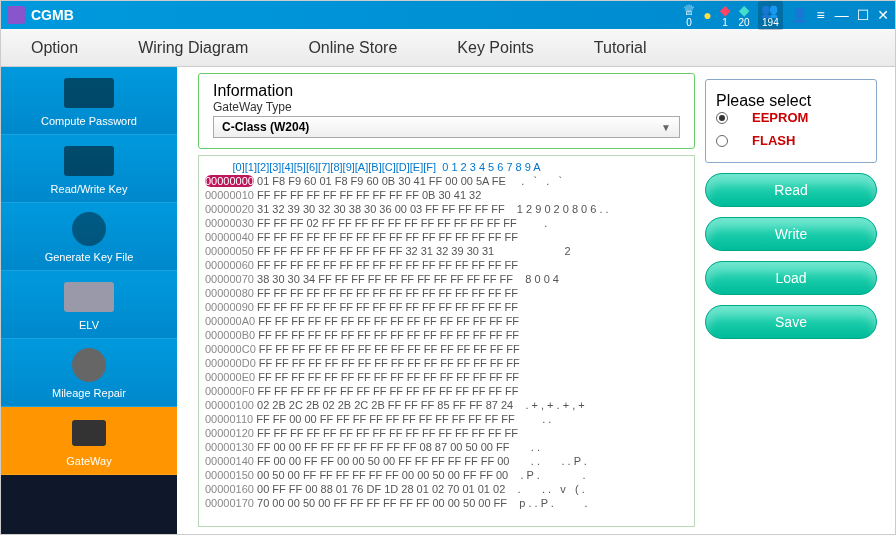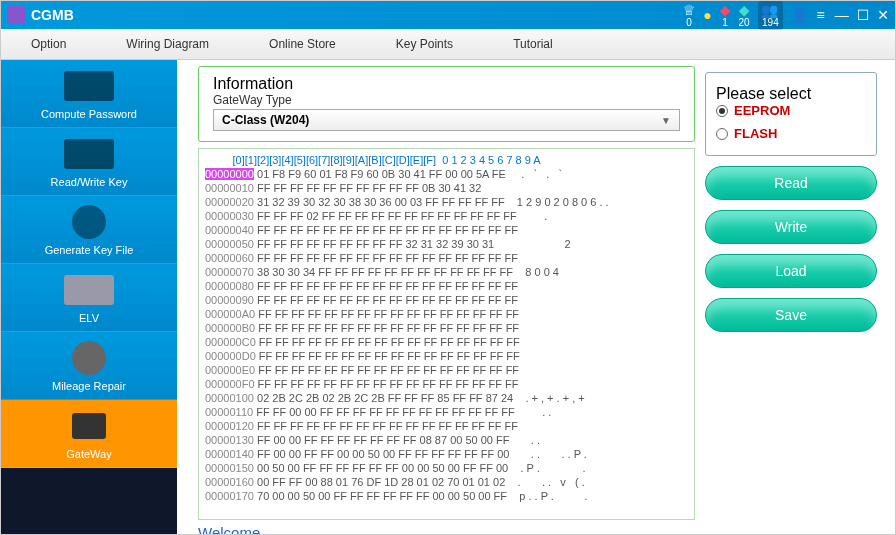--- a/index.html
+++ b/index.html
@@ -10,21 +10,21 @@
 .titlebar .logo { width: 18px; height: 18px; background: #8855cc; border-radius: 2px; margin-right: 6px; }
 .titlebar .title { font-size: 14px; font-weight: bold; flex-shrink: 0; }
 .titlebar .spacer { flex: 1; }
 .toolbar-icons { display: flex; align-items: center; gap: 8px; font-size: 12px; }
 .icon-group { display: flex; flex-direction: column; align-items: center; justify-content: center; font-size: 10px; line-height: 1; gap: 1px; }
 .icon-group .glyph { font-size: 14px; }
 .window-controls { display: flex; gap: 8px; margin-left: 10px; font-size: 14px; }
 .window-controls span { cursor: pointer; }
 
 
-.menubar { height: 31px; background: linear-gradient(#f8f8f8, #eaeaea); border-bottom: 1px solid #ccc; display: flex; align-items: center; padding-left: 30px; font-size: 12px; color: #333; gap: 60px; }
+.menubar { height: 38px; background: linear-gradient(#f8f8f8, #eaeaea); border-bottom: 1px solid #ccc; display: flex; align-items: center; padding-left: 30px; font-size: 16px; color: #333; gap: 60px; }
 .menubar .menuitem { cursor: pointer; }
 
 
 .main { display: flex; height: calc(535px - 28px - 22px); }
 
 
 .sidebar { width: 176px; background: #0f172a; display: flex; flex-direction: column; }
 .sidebar-item { width: 100%; height: 68px; display: flex; flex-direction: column; align-items: center; justify-content: center; background: linear-gradient(#0099dd, #0088cc); color: #fff; font-size: 11px; cursor: pointer; border-bottom: 1px solid rgba(255,255,255,0.1); text-align: center; padding: 4px; }
 .sidebar-item.active { background: #ff9500; }
 .sidebar-item .icon-box { width: 60px; height: 36px; margin-bottom: 4px; display: flex; align-items: center; justify-content: center; }
@@ -37,30 +37,30 @@
 .info-group { border: 1px solid #66cc66; border-radius: 3px; padding: 8px 14px 10px 14px; position: relative; margin-bottom: 6px; }
 .info-group .label { font-size: 12px; color: #333; margin-bottom: 2px; }
 .gateway-select { width: 100%; display: flex; align-items: center; justify-content: space-between; border: 1px solid #aaa; background: linear-gradient(#fff, #eee); padding: 3px 8px; font-size: 12px; font-weight: bold; cursor: pointer; }
 .gateway-select .chevron { color: #666; font-size: 10px; }
 
 
 .hex-viewer { flex: 1; border: 1px solid #b8d8b8; padding: 4px 6px; font-family: Consolas, monospace; font-size: 11px; line-height: 14px; white-space: pre; overflow: hidden; position: relative; }
 .hex-header { color: #0077cc; }
 .hex-row { color: #555; }
 .hex-row .addr { color: #888; }
-.hex-row.first .addr { background: #d946ef; color: #fff; }
+.hex-row.first .addr { background: #be185d; color: #fff; border-radius: 6px; }
 .hex-ascii-header { color: #0077cc; }
 .hex-ascii { color: #555; }
 
 .welcome { color: #2266cc; font-size: 15px; margin-top: 4px; }
 
 
 .rightpanel { width: 182px; padding: 6px 10px 6px 0; display: flex; flex-direction: column; gap: 10px; }
 .select-group { border: 1px solid #8aa8cc; border-radius: 3px; padding: 12px 10px 14px 10px; position: relative; }
-.radio-row { display: flex; align-items: center; gap: 6px; font-size: 13px; font-weight: bold; color: #cc0000; margin-bottom: 8px; cursor: pointer; }
+.radio-row { display: flex; align-items: center; gap: 24px; font-size: 13px; font-weight: bold; color: #cc0000; margin-bottom: 8px; cursor: pointer; }
 .radio-row:last-child { margin-bottom: 0; }
 .radio-circle { width: 12px; height: 12px; border: 1px solid #666; border-radius: 50%; display: flex; align-items: center; justify-content: center; flex-shrink: 0; }
 .radio-circle.checked::after { content: ""; width: 6px; height: 6px; background: #333; border-radius: 50%; }
 
 .action-btn { height: 34px; border-radius: 17px; background: linear-gradient(#33ddbb, #00bb99); border: 1px solid #00aa88; color: #fff; font-size: 14px; font-weight: normal; display: flex; align-items: center; justify-content: center; cursor: pointer; box-shadow: inset 0 10px 10px rgba(255,255,255,0.3); }
 </style>
 </head>
 <body>
 
 <div class="titlebar">

